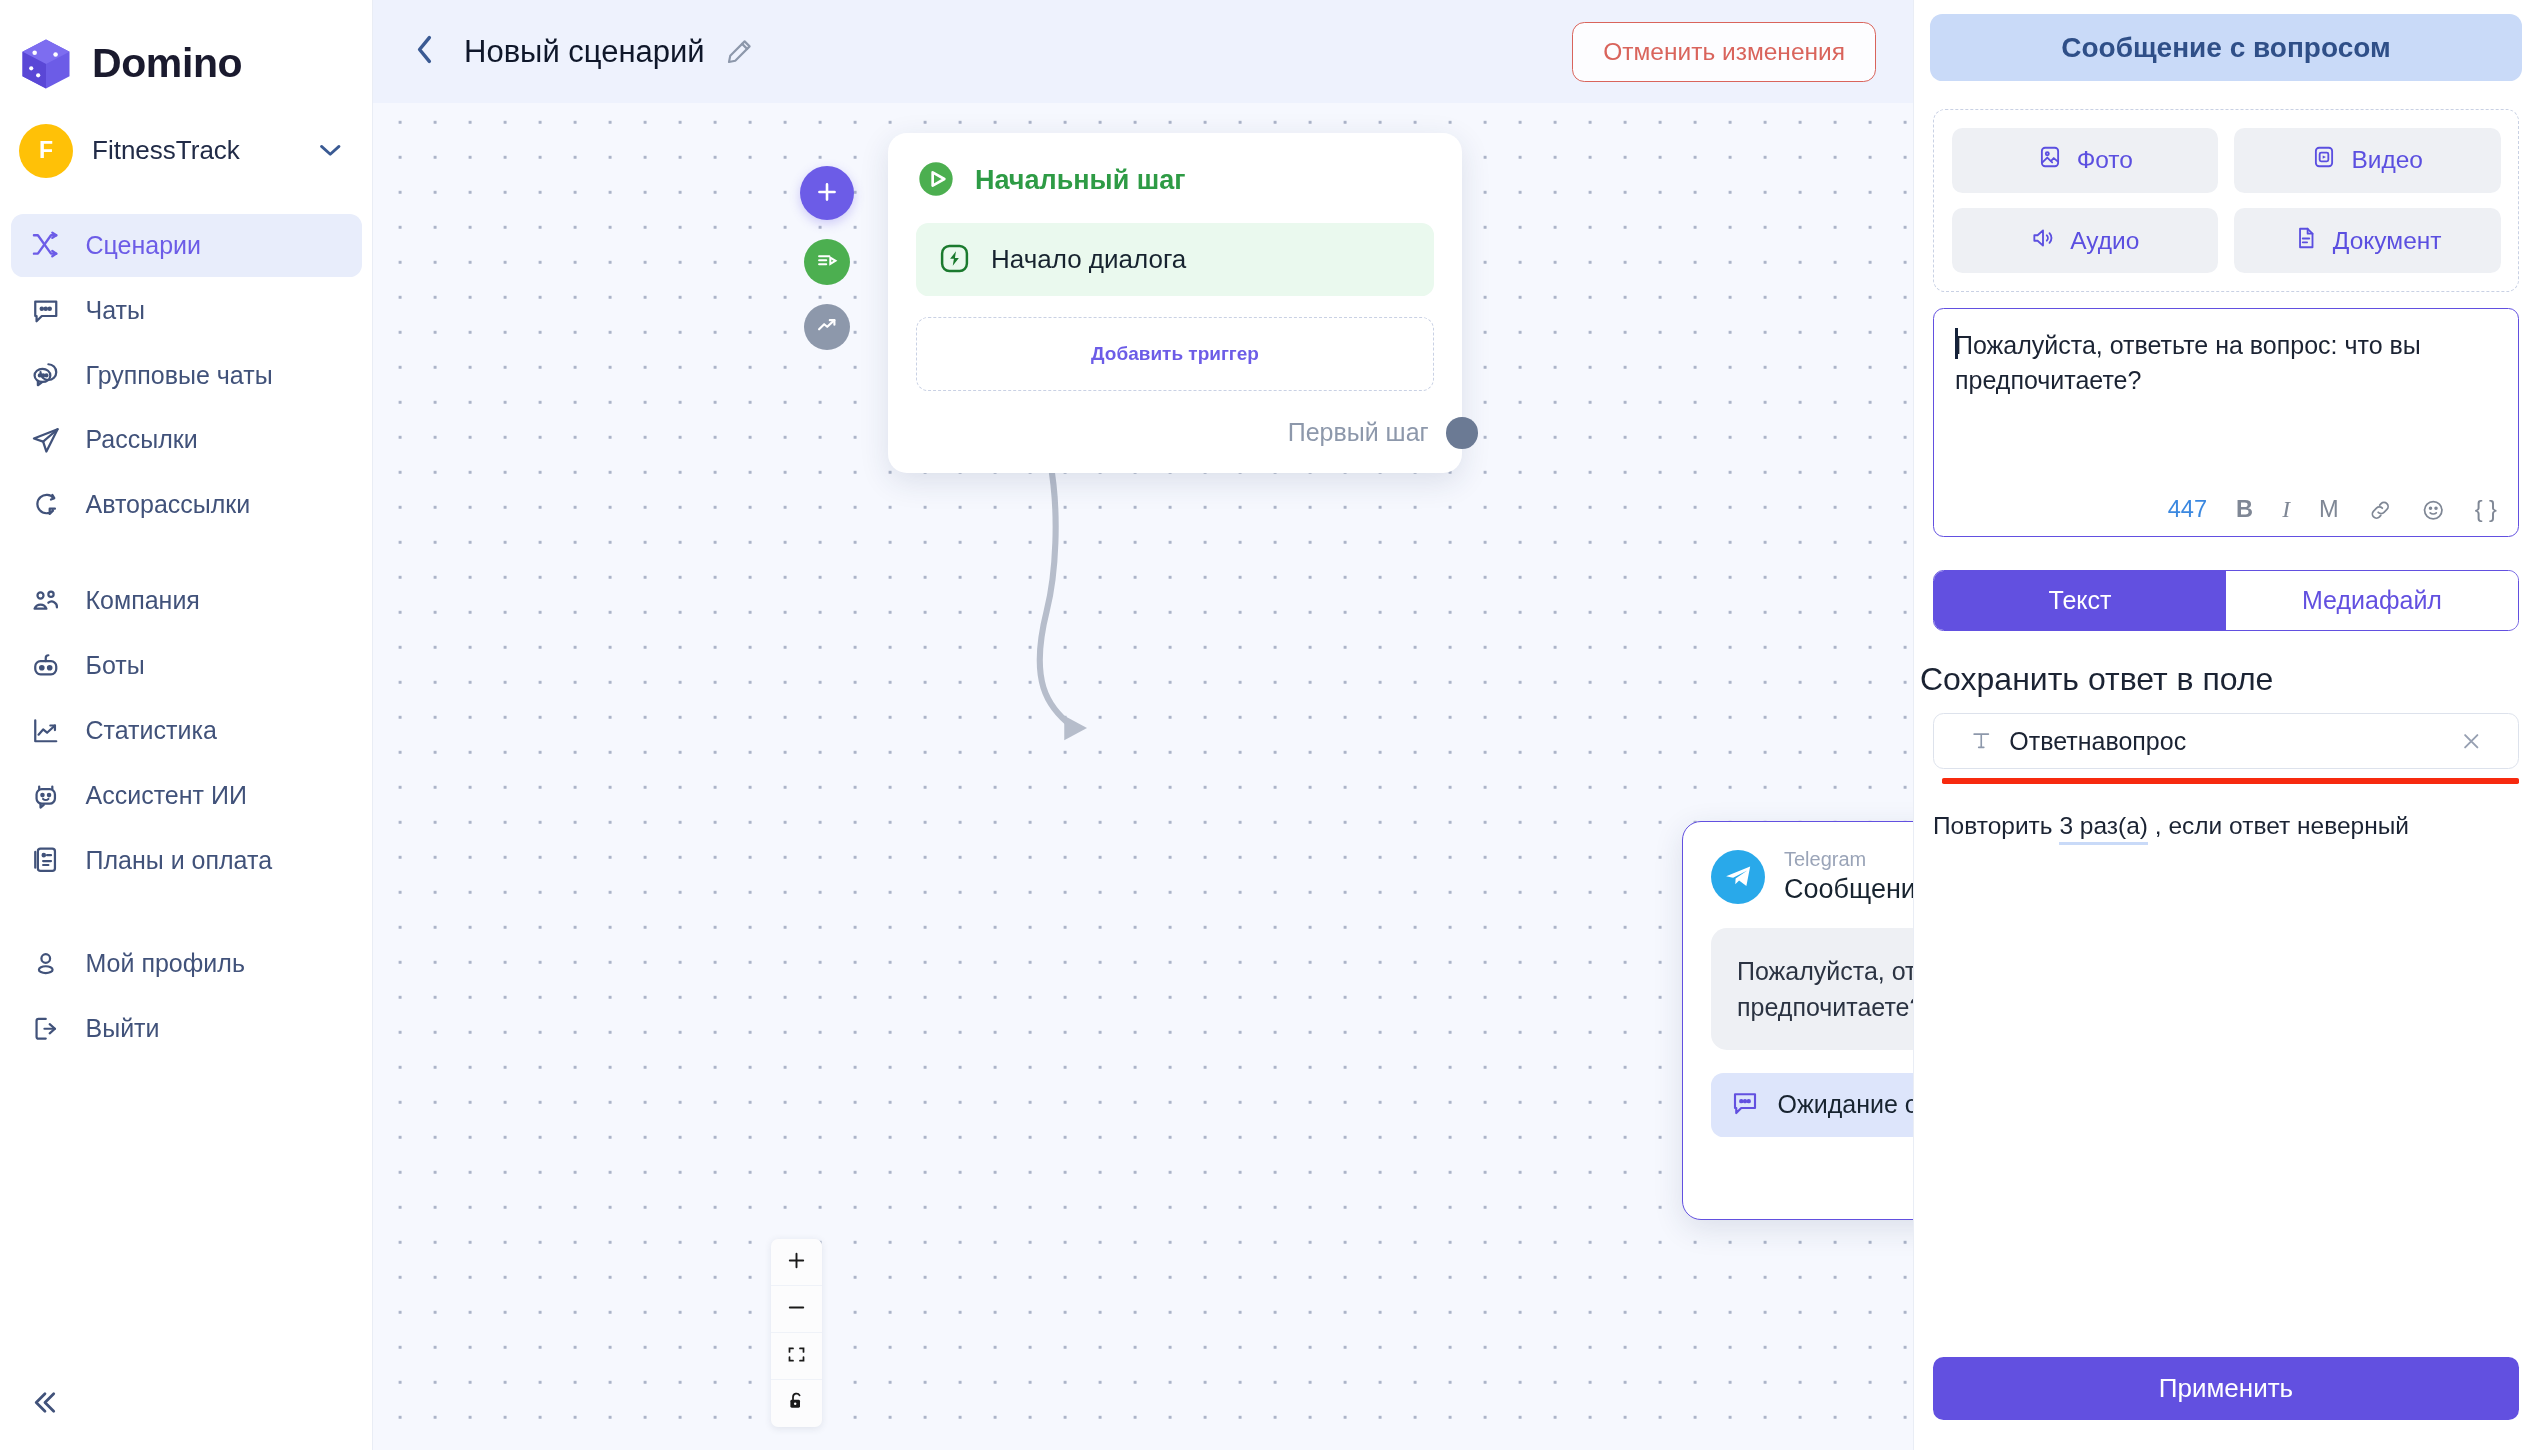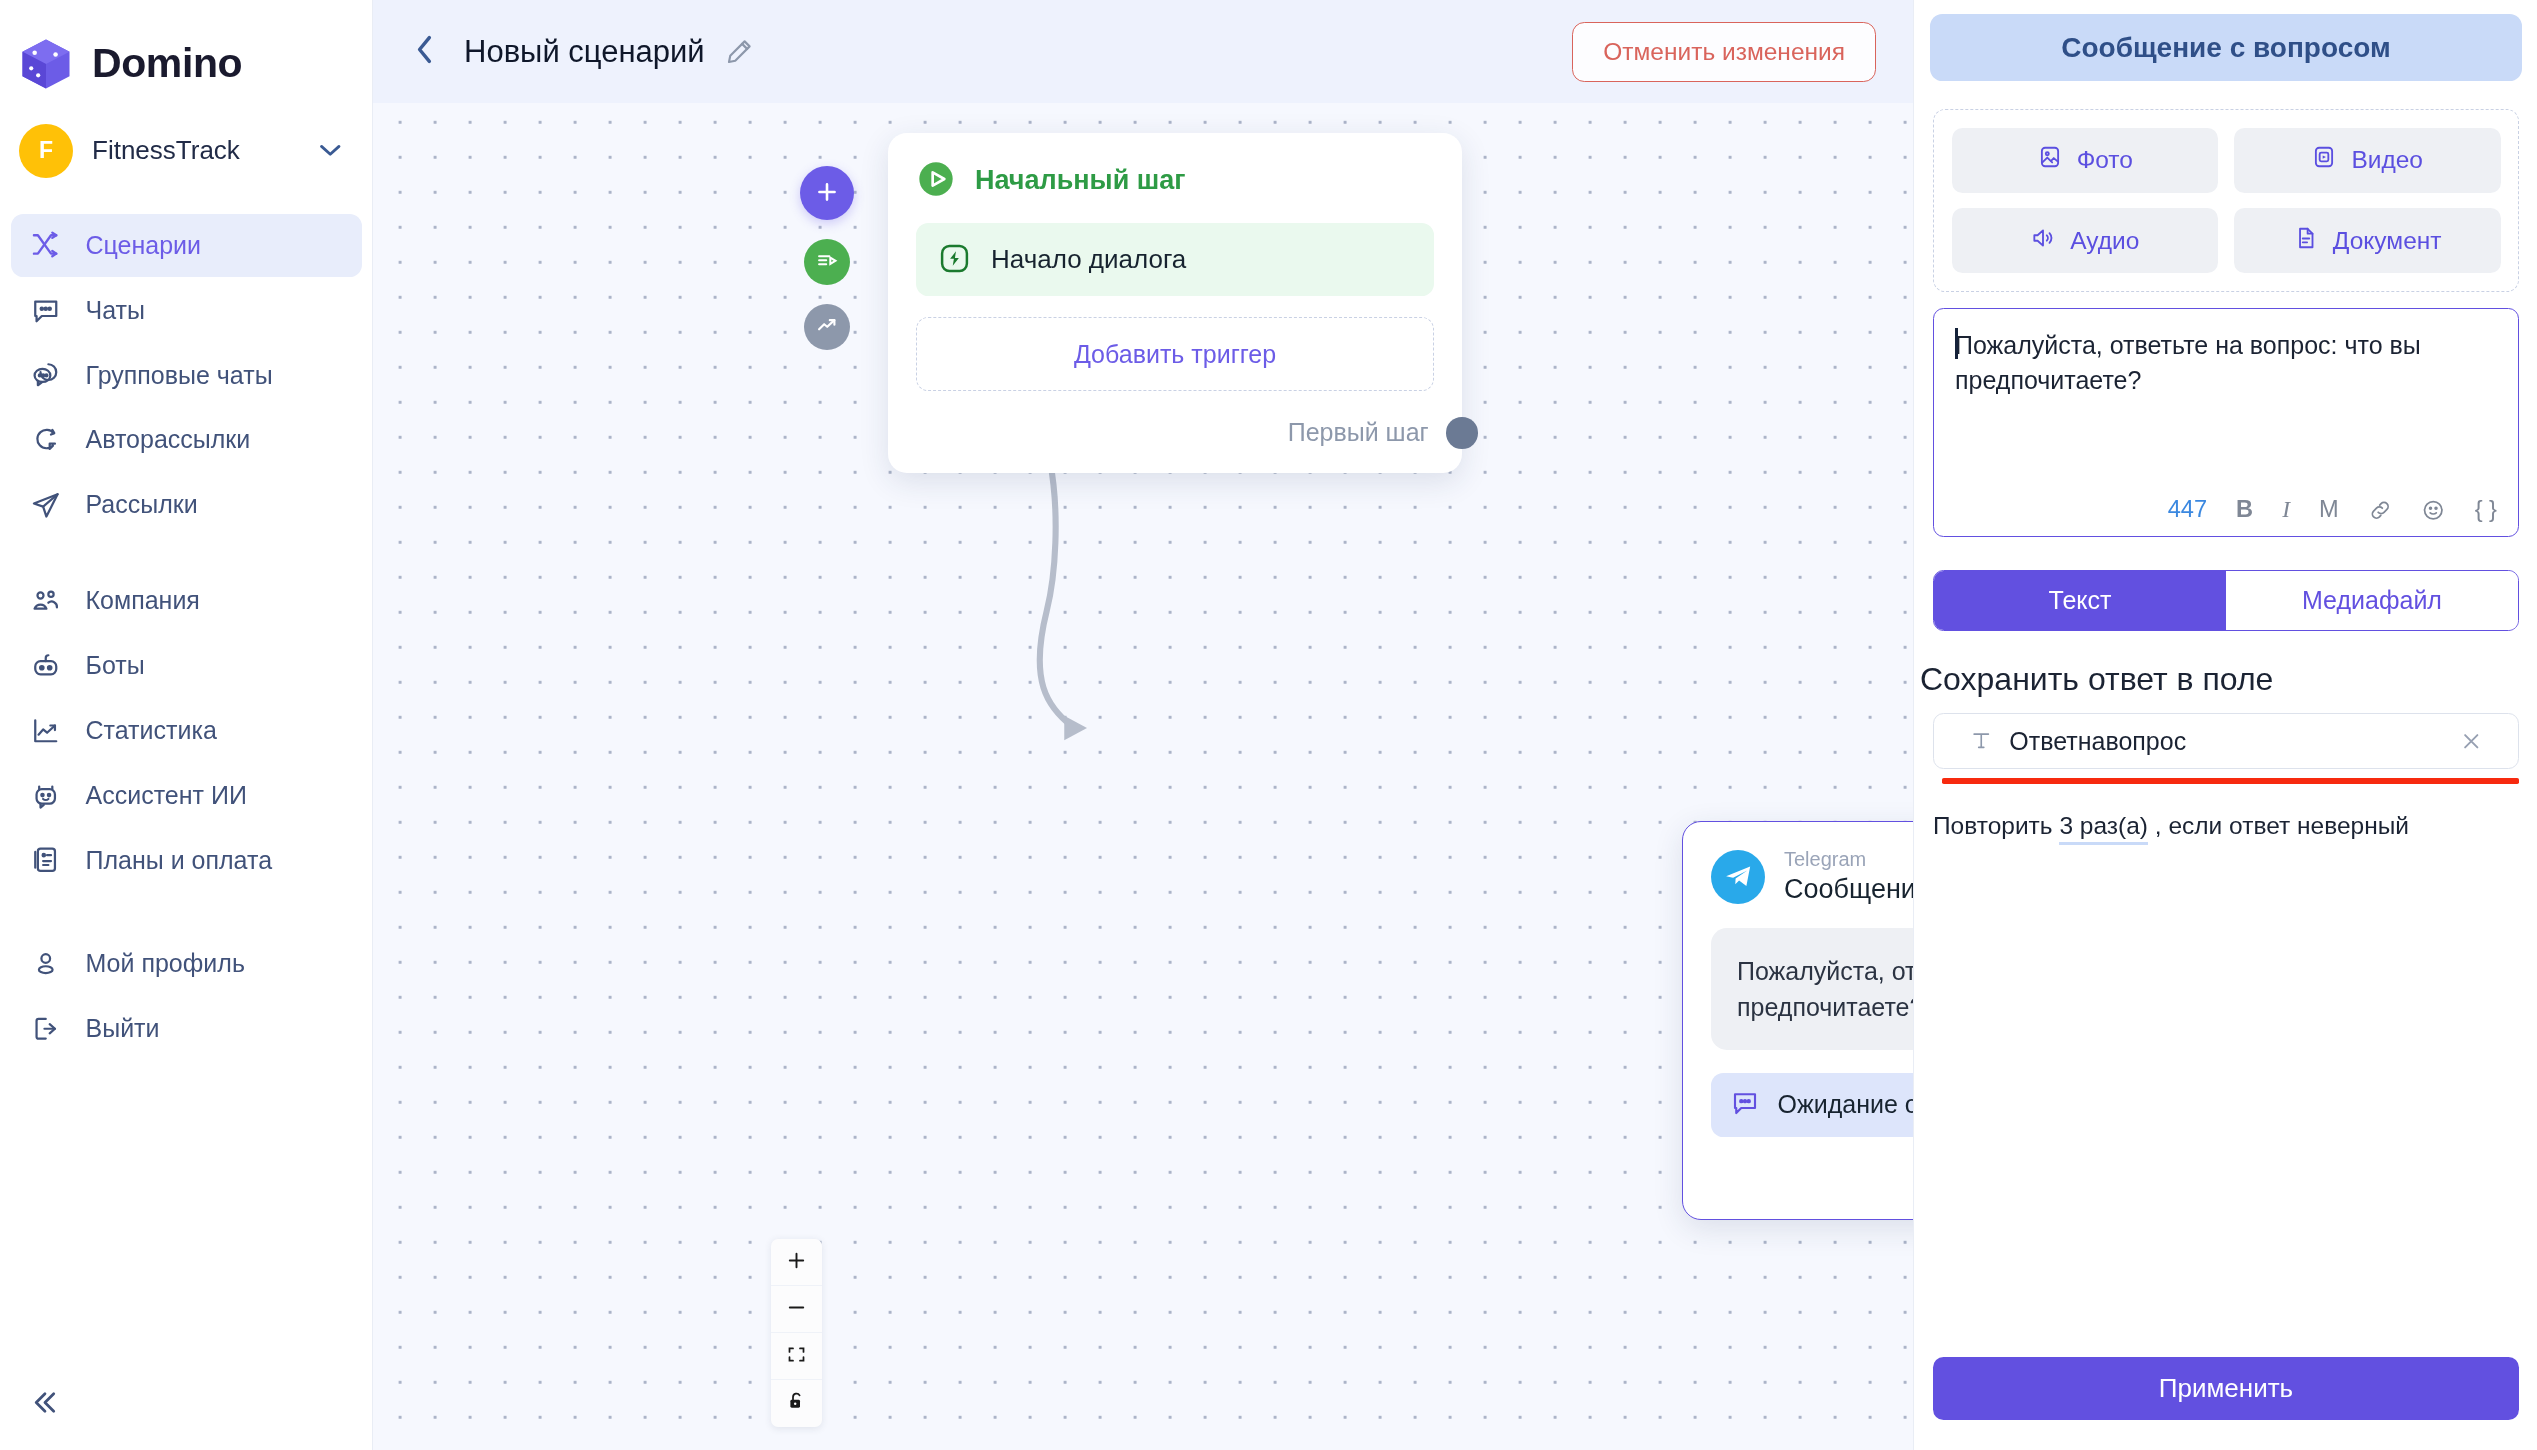--- a/index.html
+++ b/index.html
@@ -88,21 +88,21 @@
   .node-row { display: flex; align-items: center; gap: 19px; }
   .node-start-title { color: #2e9b45; font-size: 27px; font-weight: 600; }
   .trigger-chip {
     margin-top: 21px; background: #eaf9ee; border-radius: 12.3px;
     display: flex; align-items: center; gap: 19px; padding: 17.5px 21px;
   }
   .trigger-chip-label { color: #17232f; font-size: 26px; }
   .add-trigger {
     margin-top: 21px; border: 1.8px dashed #c9d1e4; border-radius: 12.3px;
     height: 74px; display: flex; align-items: center; justify-content: center;
-    color: #6c5ce7; font-size: 25px; cursor: pointer;
+    color: #6c5ce7; font-size: 19px; cursor: pointer; font-weight: bold;
   }
   .node-foot { height: 82px; display: flex; align-items: center; justify-content: flex-end; padding-right: 5.3px; }
   .node-foot-label { color: #8d98ab; font-size: 25px; }
   .port-filled {
     width: 31.5px; height: 31.5px; border-radius: 50%; background: #6b7a94;
     position: absolute; right: -15.8px; bottom: 24.5px;
   }
 
   .node-msg {
     left: 1309px; top: 718px; width: 604px; padding: 26px 28px 0 28px;
@@ -256,35 +256,35 @@
               <circle cx="10" cy="12.5" r=".8" fill="#41527a"></circle>
               <circle cx="12.5" cy="12.5" r=".8" fill="#41527a"></circle>
             </svg>
         </span>
         <span>Групповые чаты</span>
       </div>
 
       <div class="nav-item">
         <span class="nav-ico">
           <svg width="31.5" height="31.5" viewBox="0 0 24 24" fill="none" stroke="#41527a" stroke-width="1.7" stroke-linecap="round" stroke-linejoin="round">
+              <path d="M21 4L3 11l7 2.4L12.5 21z"></path>
+              <path d="M21 4l-11 9.4"></path>
+            </svg>
+        </span>
+        <span>Рассылки</span>
+      </div>
+
+      <div class="nav-item">
+        <span class="nav-ico">
+          <svg width="31.5" height="31.5" viewBox="0 0 24 24" fill="none" stroke="#41527a" stroke-width="1.7" stroke-linecap="round" stroke-linejoin="round">
               <path d="M18 7a7 7 0 10-.5 9.5L15 19v-4h4"></path>
               <path d="M17 4.5l1.5 2.5-2.5 1"></path>
             </svg>
         </span>
         <span>Авторассылки</span>
-      </div>
-
-      <div class="nav-item">
-        <span class="nav-ico">
-          <svg width="31.5" height="31.5" viewBox="0 0 24 24" fill="none" stroke="#41527a" stroke-width="1.7" stroke-linecap="round" stroke-linejoin="round">
-              <path d="M21 4L3 11l7 2.4L12.5 21z"></path>
-              <path d="M21 4l-11 9.4"></path>
-            </svg>
-        </span>
-        <span>Рассылки</span>
       </div>
 
       <div class="nav-gap"></div>
 
       <div class="nav-item">
         <span class="nav-ico">
           <svg width="31.5" height="31.5" viewBox="0 0 24 24" fill="none" stroke="#41527a" stroke-width="1.7" stroke-linecap="round" stroke-linejoin="round">
               <circle cx="8" cy="8" r="2.3"></circle>
               <circle cx="16" cy="7" r="2"></circle>
               <path d="M3.5 18a4.8 4.8 0 019 0z"></path>

